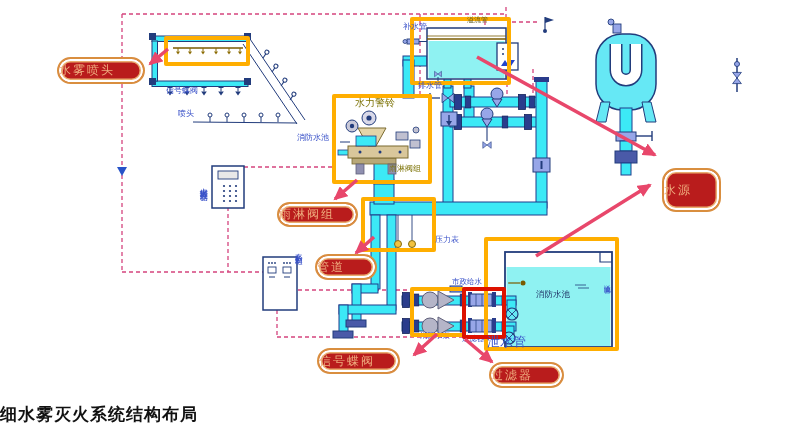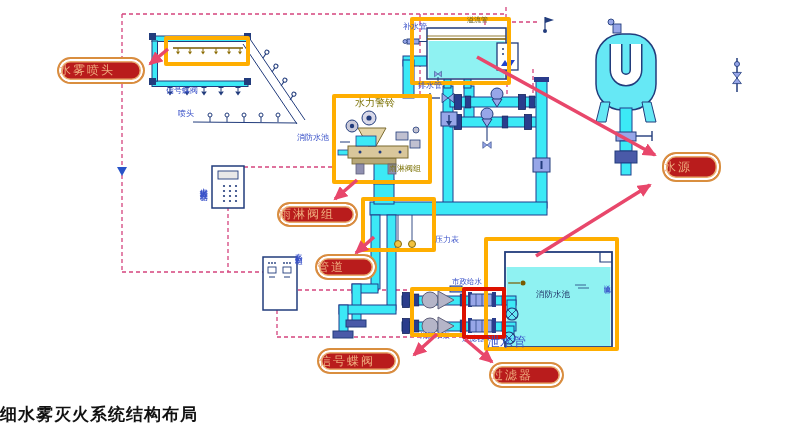--- a/index.html
+++ b/index.html
@@ -385,18 +385,18 @@
     </div>
   <div class="callout" style="left:315px;top:254px;width:62px;height:26px">
       <span>管道</span>
     </div>
   <div class="callout" style="left:317px;top:348px;width:83px;height:26px">
       <span>信号蝶阀</span>
     </div>
   <div class="callout" style="left:489px;top:362px;width:75px;height:26px">
       <span>过滤器</span>
     </div>
-  <div class="callout" style="left:662px;top:152px;width:59px;height:30px">
+  <div class="callout" style="left:662px;top:168px;width:59px;height:44px">
       <span>水源</span>
     </div>
 
   <div id="title">细水雾灭火系统结构布局</div>
 </div>
 
 </body></html>

